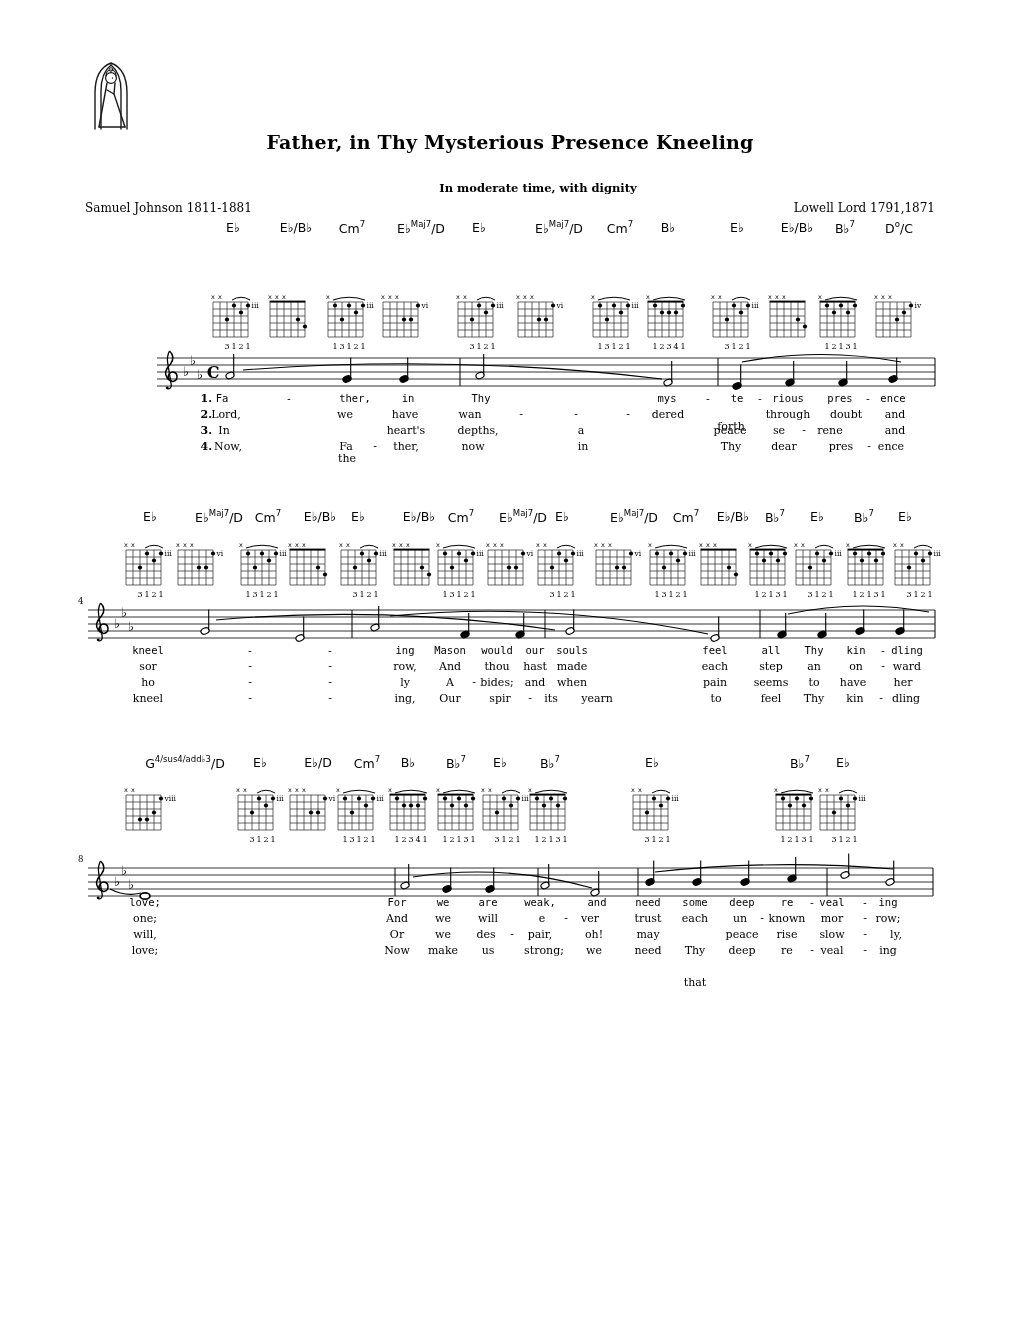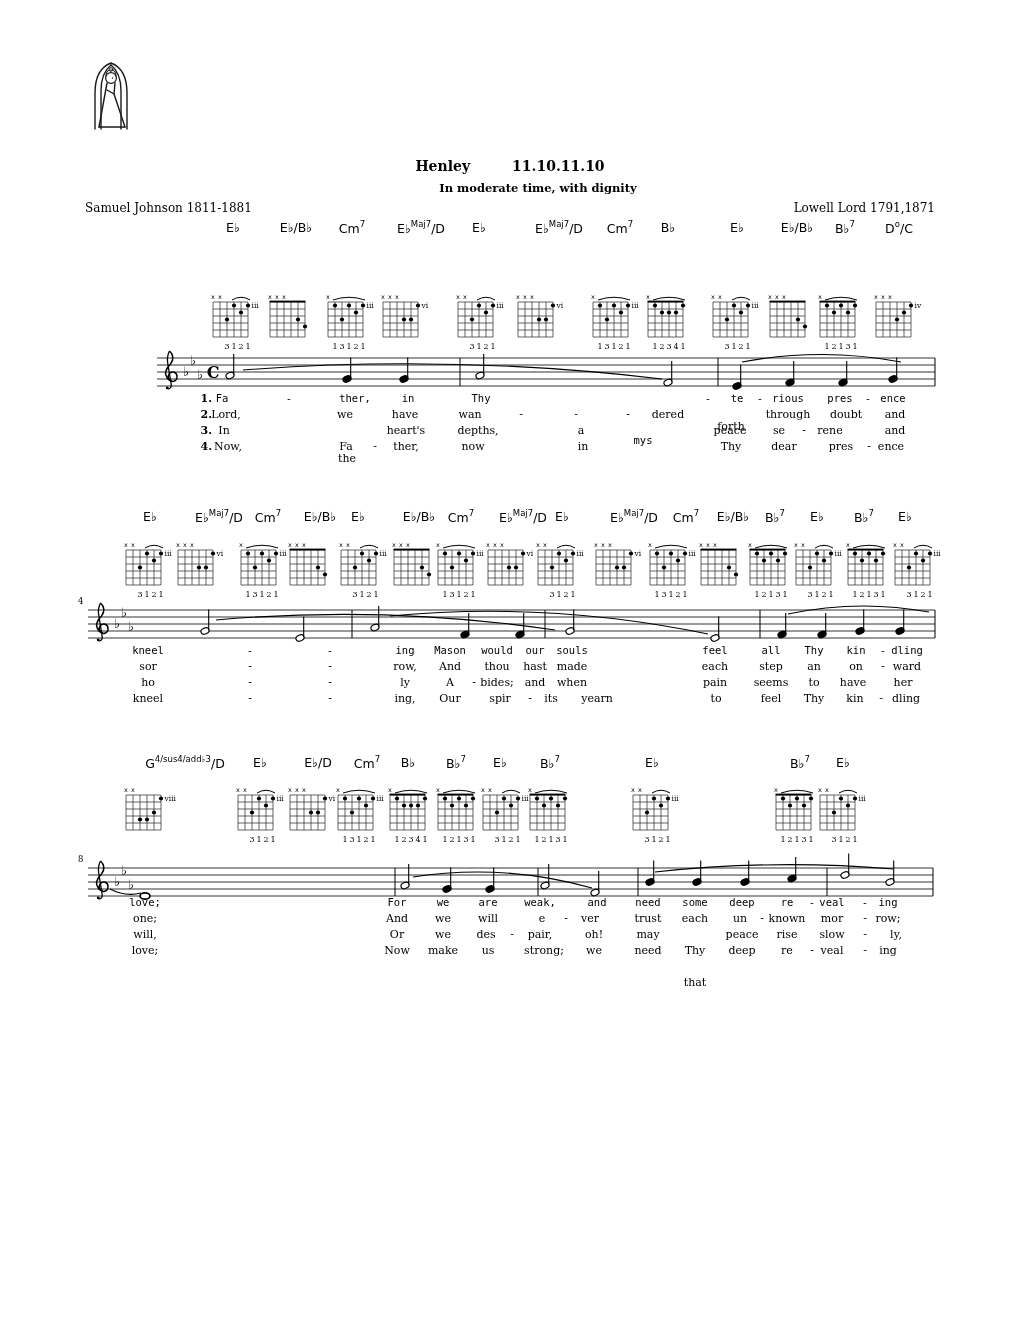--- a/index.html
+++ b/index.html
@@ -33,24 +33,21 @@
       <path d="M33,69 V31 Q33,13 23,5"></path>
       <circle cx="23" cy="18" r="5.4" stroke-width="1.2"></circle>
       <path d="M18,16 Q18,10 23,10 Q28,10 28,16" stroke-width="1.2"></path>
       <circle cx="23" cy="9.5" r="1.8" stroke-width="1"></circle>
       <path d="M19,23 L11,67 M27,23 L26,34 L37,67"></path>
       <path d="M19,30 L26,34 M11,67 L37,67"></path>
       <circle cx="24.5" cy="18" r="0.7" fill="#1a1a1a" stroke="none"></circle>
     </g>
   </svg>
 
-  <div class="subline">
-    <span>Henley</span>
-    <span>11.10.11.10</span>
-  </div>
+  <div class="title">Father, in Thy Mysterious Presence Kneeling</div>
   <div class="tempo">In moderate time, with dignity</div>
   <div class="attrib">
     <span>Samuel Johnson 1811-1881</span>
     <span>Lowell Lord 1791,1871</span>
   </div>
 
   <div id="score">
       <span class="chord" style="left: 233px; top: 220px;">E♭</span>
       <span class="chord" style="left: 296px; top: 220px;">E♭/B♭</span>
       <span class="chord" style="left: 352px; top: 220px;">Cm<sup>7</sup></span>
@@ -62,21 +59,21 @@
       <span class="chord" style="left: 737px; top: 220px;">E♭</span>
       <span class="chord" style="left: 797px; top: 220px;">E♭/B♭</span>
       <span class="chord" style="left: 845px; top: 220px;">B♭<sup>7</sup></span>
       <span class="chord" style="left: 899px; top: 220px;">D<sup>o</sup>/C</span>
       <span class="vnum" style="left: 212px; top: 392px;">1.</span>
       <span class="tok v-mono" style="left: 222px; top: 392px;">Fa</span>
       <span class="tok v-mono" style="left: 289px; top: 392px;">-</span>
       <span class="tok v-mono" style="left: 355px; top: 392px;">ther,</span>
       <span class="tok v-mono" style="left: 408px; top: 392px;">in</span>
       <span class="tok v-mono" style="left: 481px; top: 392px;">Thy</span>
-      <span class="tok v-mono" style="left: 643px; top: 392px; margin-top: 42px;">mys</span>
+      <span class="tok v-mono" style="left: 667px; top: 392px;">mys</span>
       <span class="tok v-mono" style="left: 708px; top: 392px;">-</span>
       <span class="tok v-mono" style="left: 737px; top: 392px;">te</span>
       <span class="tok v-mono" style="left: 760px; top: 392px;">-</span>
       <span class="tok v-mono" style="left: 788px; top: 392px;">rious</span>
       <span class="tok v-mono" style="left: 840px; top: 392px;">pres</span>
       <span class="tok v-mono" style="left: 868px; top: 392px;">-</span>
       <span class="tok v-mono" style="left: 893px; top: 392px;">ence</span>
       <span class="vnum" style="left: 212px; top: 408px;">2.</span>
       <span class="tok v-serif" style="left: 226px; top: 408px;">Lord,</span>
       <span class="tok v-serif" style="left: 345px; top: 408px;">we</span>

